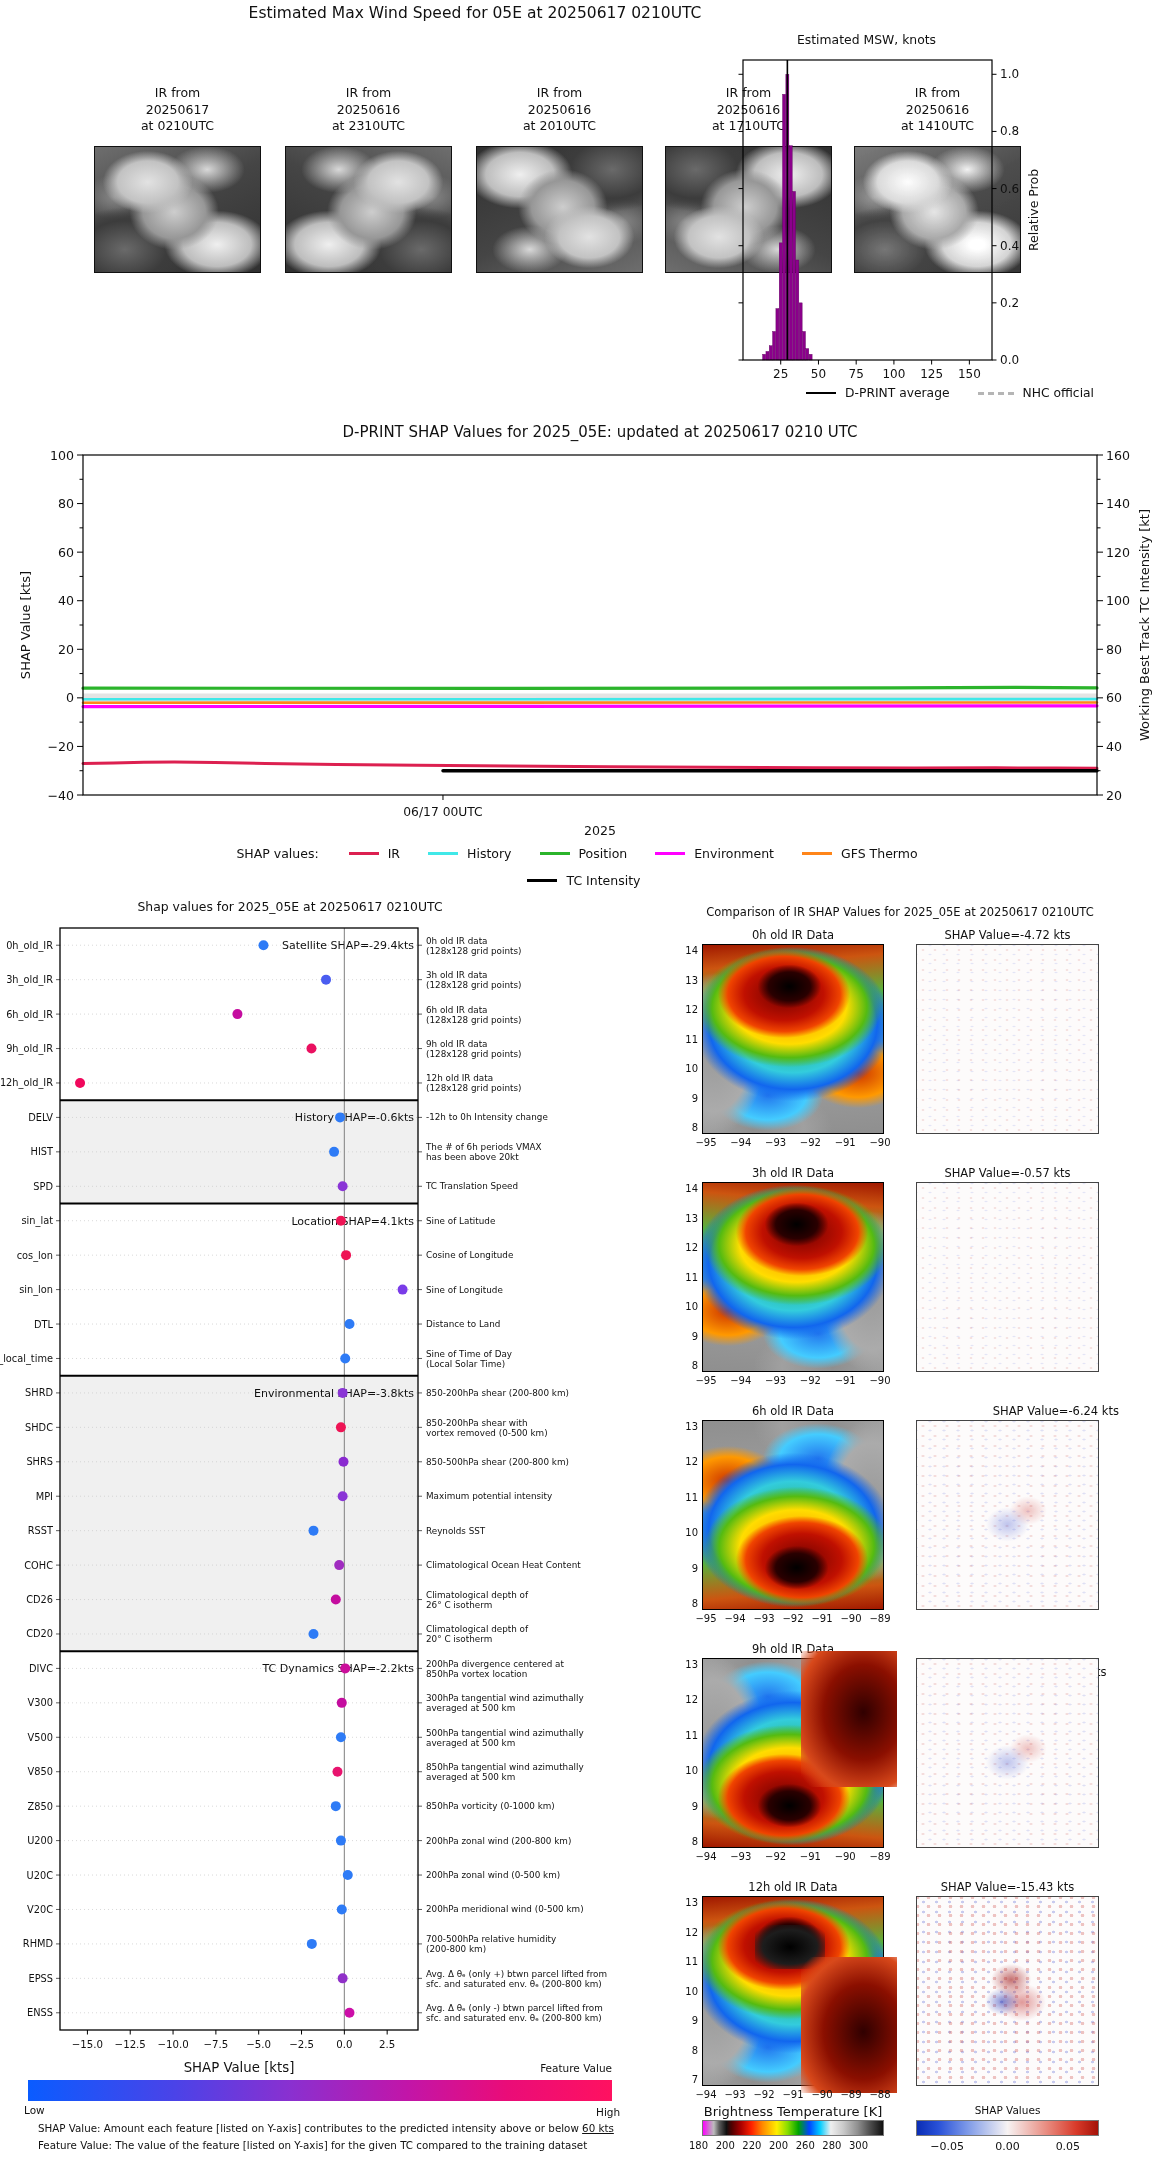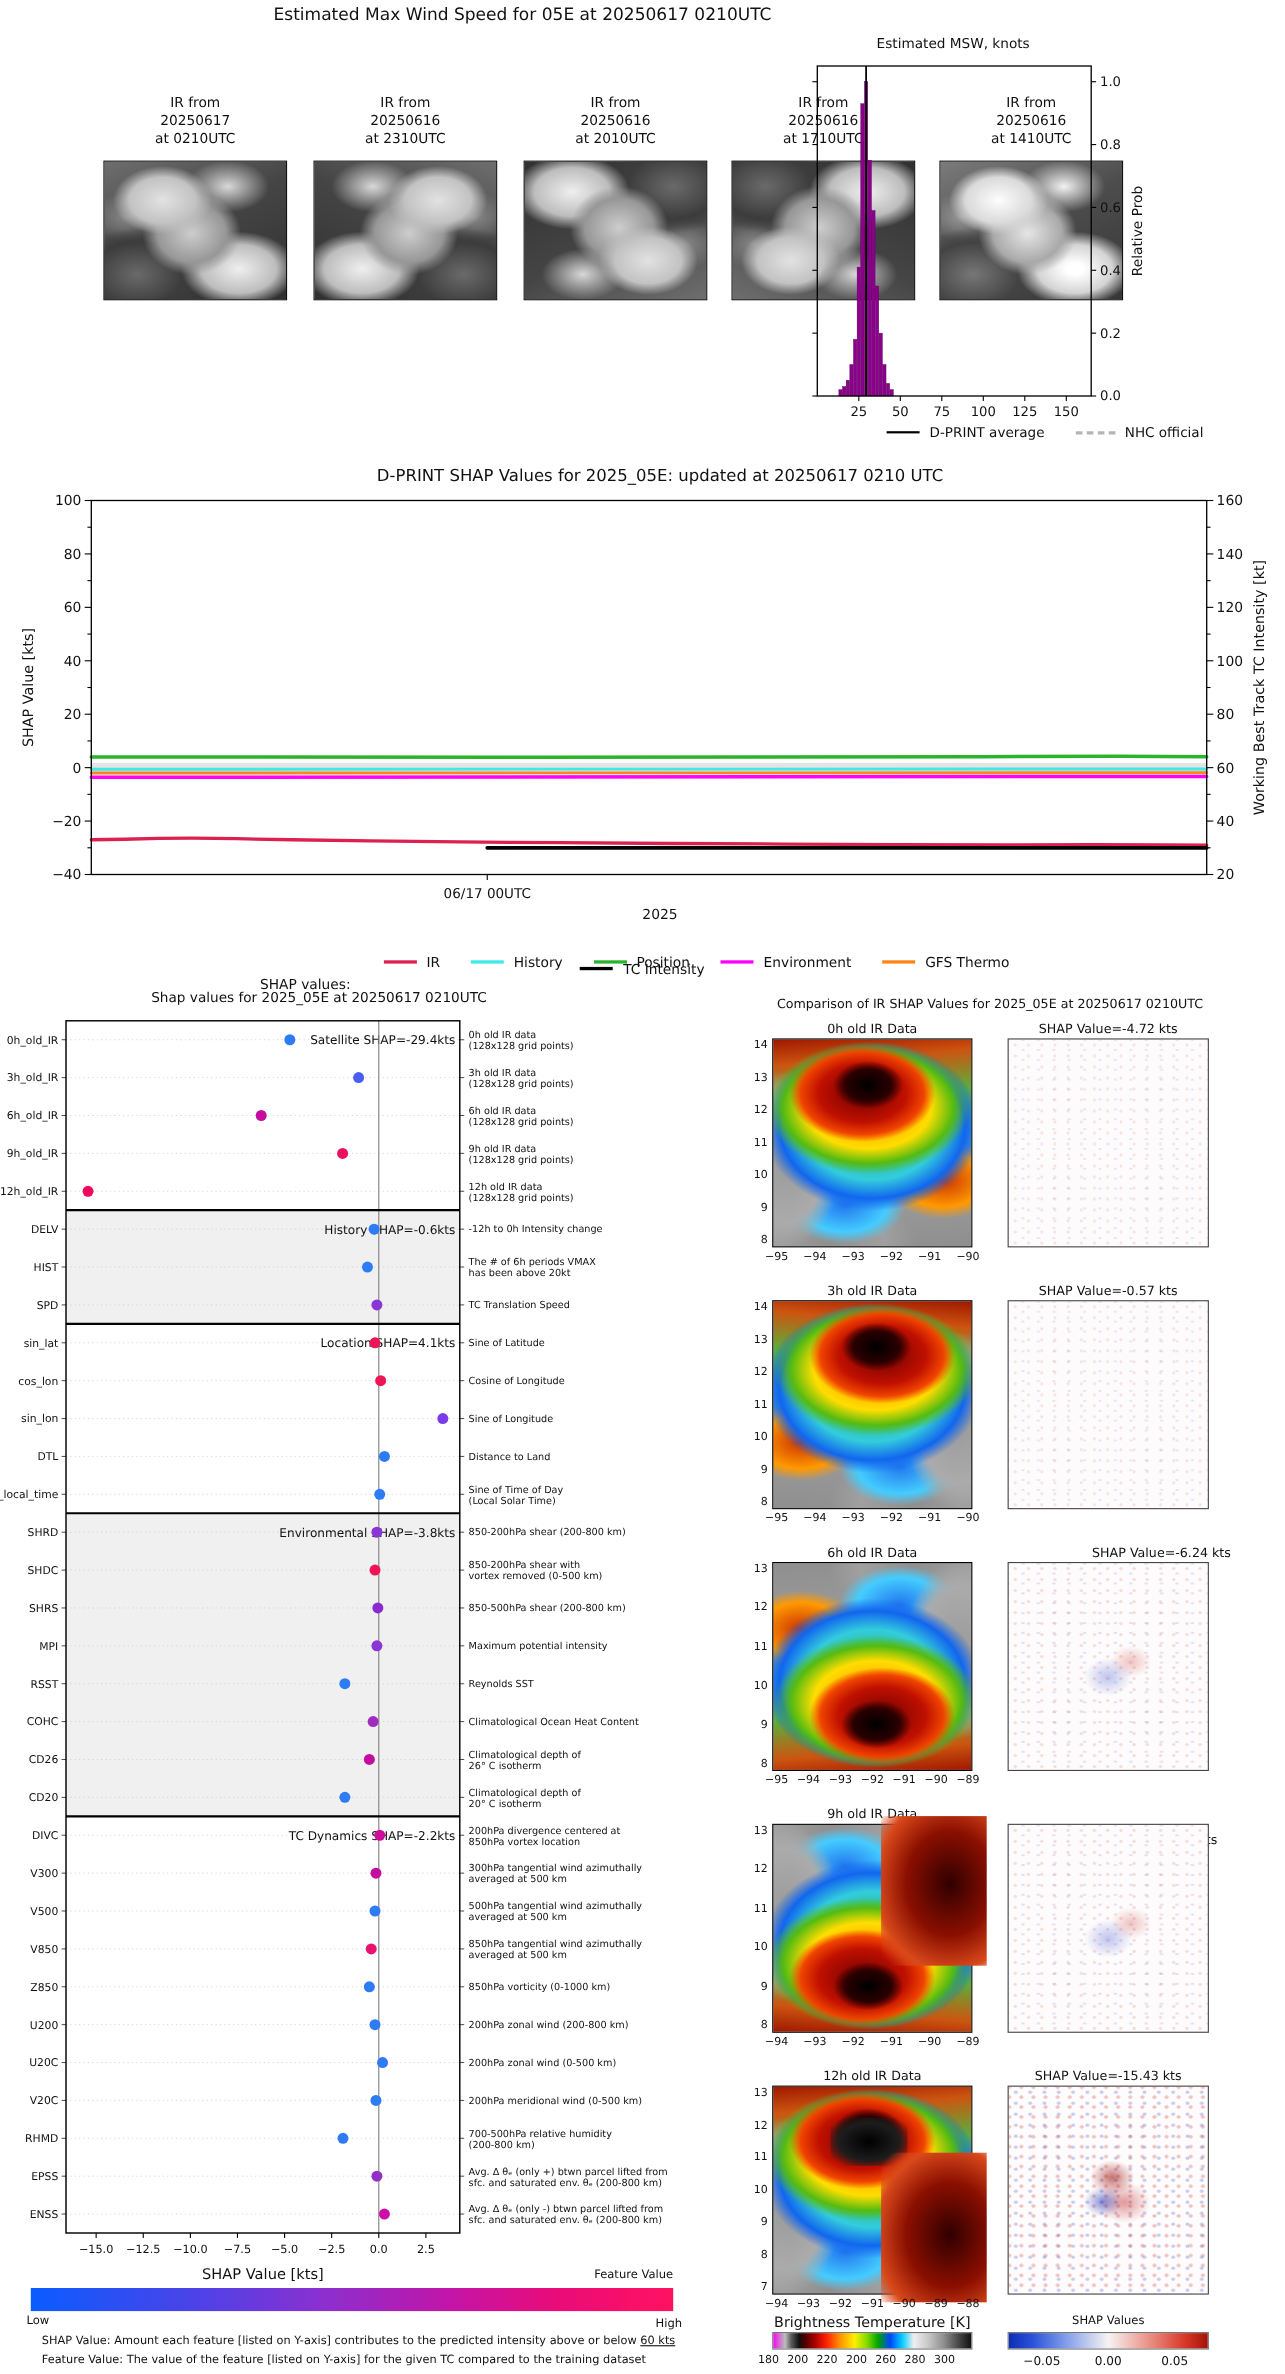--- a/index.html
+++ b/index.html
@@ -239,21 +239,21 @@
       <line x1="1097" x2="1103" y1="35" y2="35" stroke="#000"></line>
       <text x="74" y="39.5" font-size="12.6" text-anchor="end">100</text>
       <text x="1106" y="39.5" font-size="12.6" text-anchor="start">160</text>
       <line x1="442.96999999999997" x2="442.96999999999997" y1="375" y2="380" stroke="#000"></line>
       <text x="442.96999999999997" y="396" font-size="12.3" text-anchor="middle">06/17 00UTC</text>
       <text x="600" y="415" font-size="12.6" text-anchor="middle">2025</text>
       <text x="30" y="205" font-size="13" text-anchor="middle" transform="rotate(-90 30 205)">SHAP Value [kts]</text>
       <text x="1149" y="205" font-size="13" text-anchor="middle" transform="rotate(-90 1149 205)">Working Best Track TC Intensity [kt]</text>
     </svg>
   <div id="ts-legend1" class="leg-row" style="top:846px">
-      <div style="margin-right: 16px; margin-top: 41px;">SHAP values:</div>
+      <div style="margin-right: 16px;">SHAP values:</div>
       <div class="leg-item">
         <div class="leg-swatch" style="background: rgb(220, 32, 80);"></div>
         <div>IR</div>
       </div>
       <div class="leg-item">
         <div class="leg-swatch" style="background: rgb(64, 232, 232);"></div>
         <div>History</div>
       </div>
       <div class="leg-item">
         <div class="leg-swatch" style="background: rgb(43, 180, 43);"></div>

